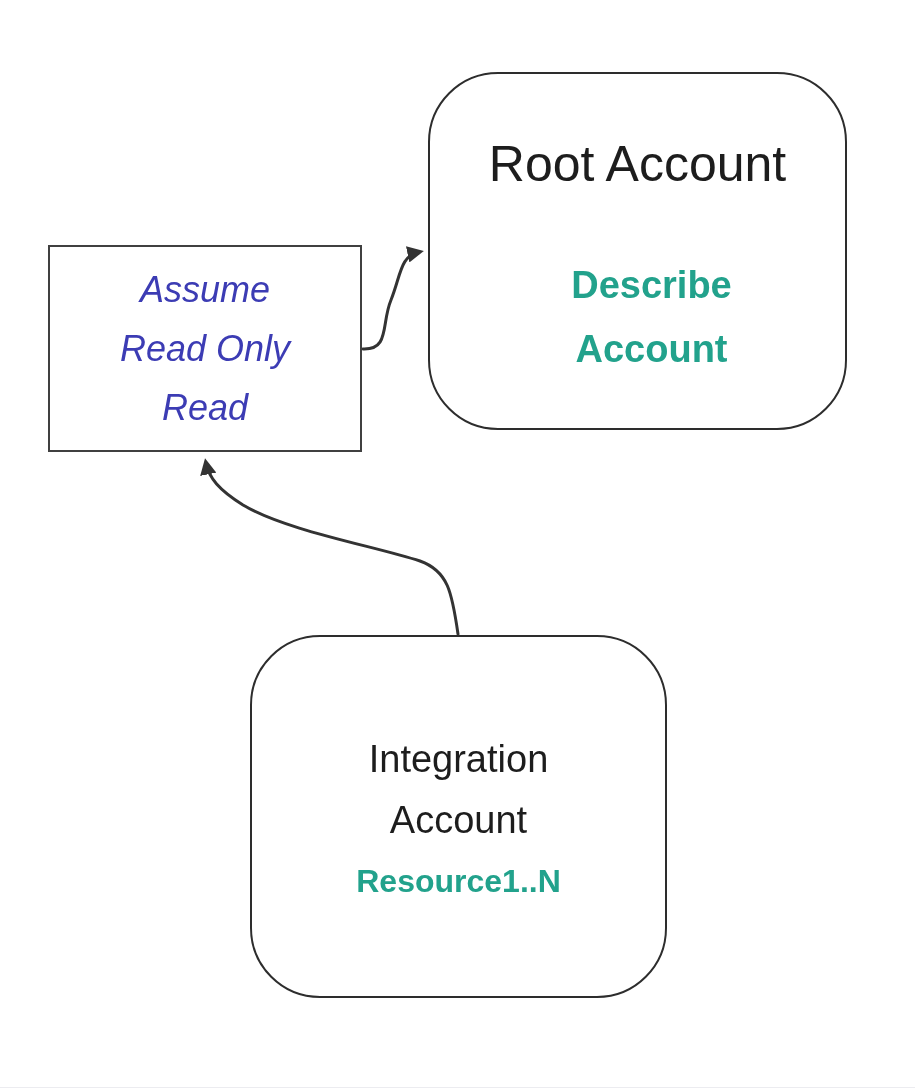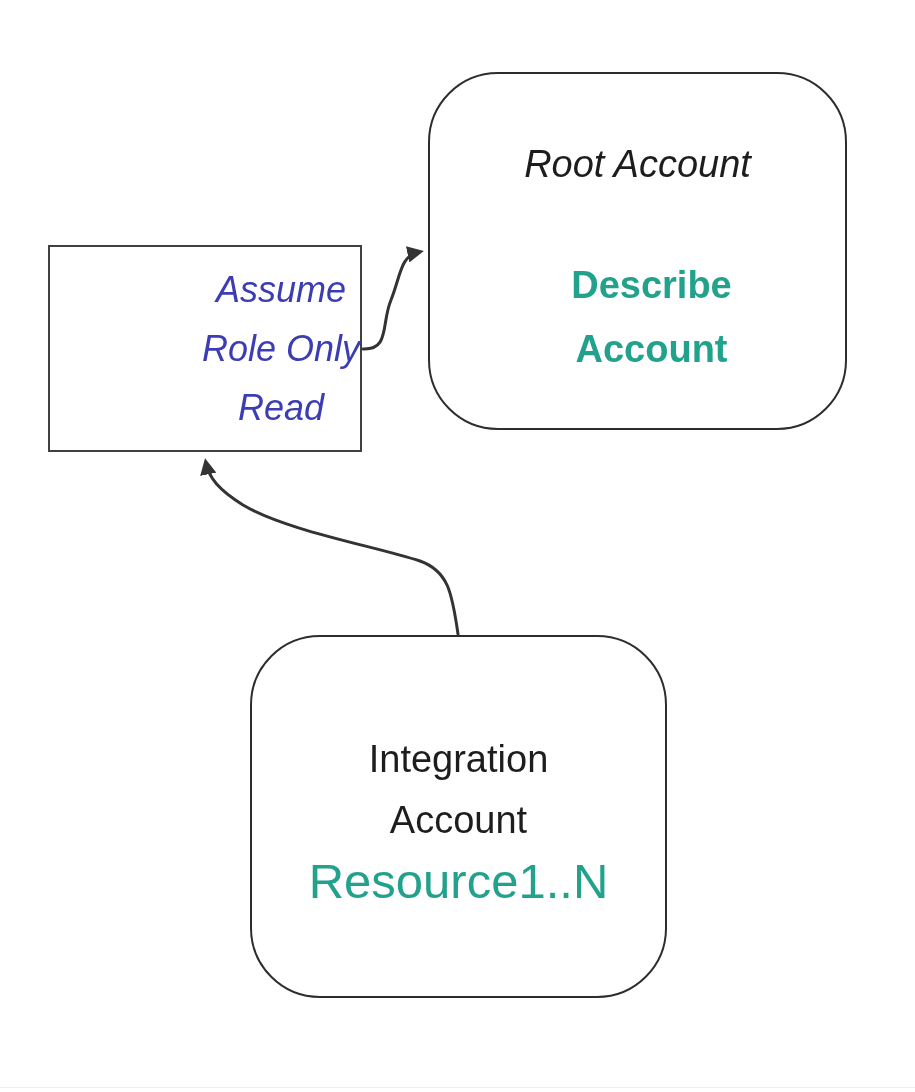--- a/index.html
+++ b/index.html
@@ -32,42 +32,41 @@
   .node-root {
     left: 428px;
     top: 72px;
     width: 419px;
     height: 358px;
     border: 2px solid #2d2d2d;
     border-radius: 70px;
   }
   .node-root .node-title {
     margin-top: 66px;
-    font-size: 38px;
+    font-size: 50px;
     line-height: 48px;
     color: #1d1d1d;
-    font-style: italic;
   }
   .node-root .node-action {
     margin-top: 65px;
     font-size: 38px;
     line-height: 64px;
     font-weight: bold;
     color: #22a28c;
     padding-left: 28px;
   }
   .node-assume {
     left: 48px;
     top: 245px;
     width: 314px;
     height: 207px;
     border: 2px solid #404040;
     display: flex;
     align-items: center;
-    justify-content: flex-end;
+    justify-content: center;
   }
   .node-assume .node-label {
     font-size: 36px;
     line-height: 59px;
     font-style: italic;
     color: #3c3cb4;
   }
   .node-integration {
     left: 250px;
     top: 635px;
@@ -76,23 +75,23 @@
     border: 2px solid #2d2d2d;
     border-radius: 70px;
   }
   .node-integration .node-title {
     padding-top: 92px;
     font-size: 38px;
     line-height: 61px;
     color: #1d1d1d;
   }
   .node-integration .node-resources {
-    font-size: 49px;
+    font-size: 32px;
     line-height: 61px;
-    font-weight: normal;
+    font-weight: bold;
     color: #22a28c;
   }
   .page-edge {
     position: absolute;
     left: 0;
     top: 1087px;
     width: 915px;
     height: 1px;
     background: #ececf0;
   }
@@ -116,21 +115,21 @@
     <div class="node-title">Root Account</div>
     <div class="node-action">
       <div>Describe</div>
       <div>Account</div>
     </div>
   </div>
 
   <div class="node node-assume">
     <div class="node-label">
       <div>Assume</div>
-      <div>Role Only</div>
+      <div>Read Only</div>
       <div>Read</div>
     </div>
   </div>
 
   <div class="node node-integration">
     <div class="node-title">
       <div>Integration</div>
       <div>Account</div>
     </div>
     <div class="node-resources">Resource1..N</div>

